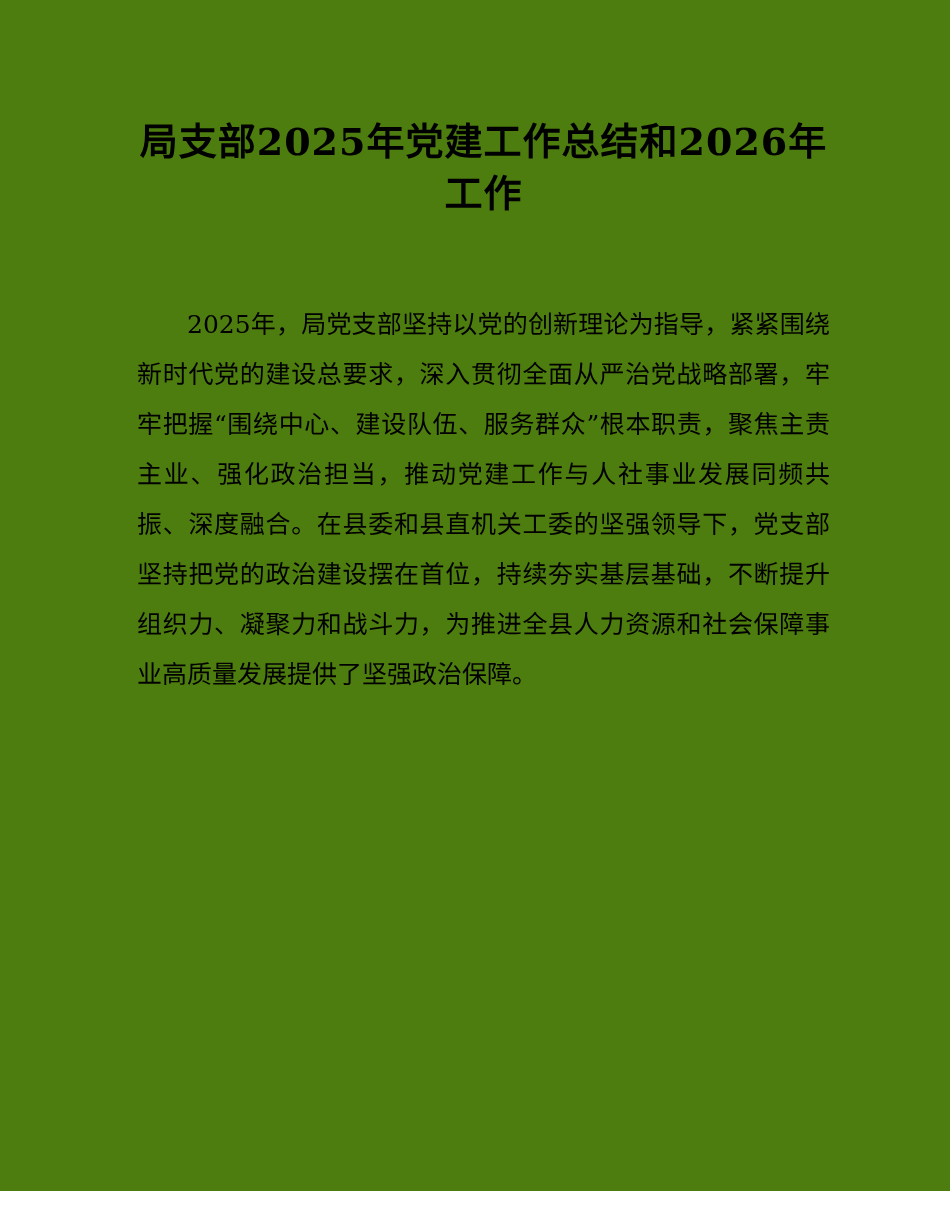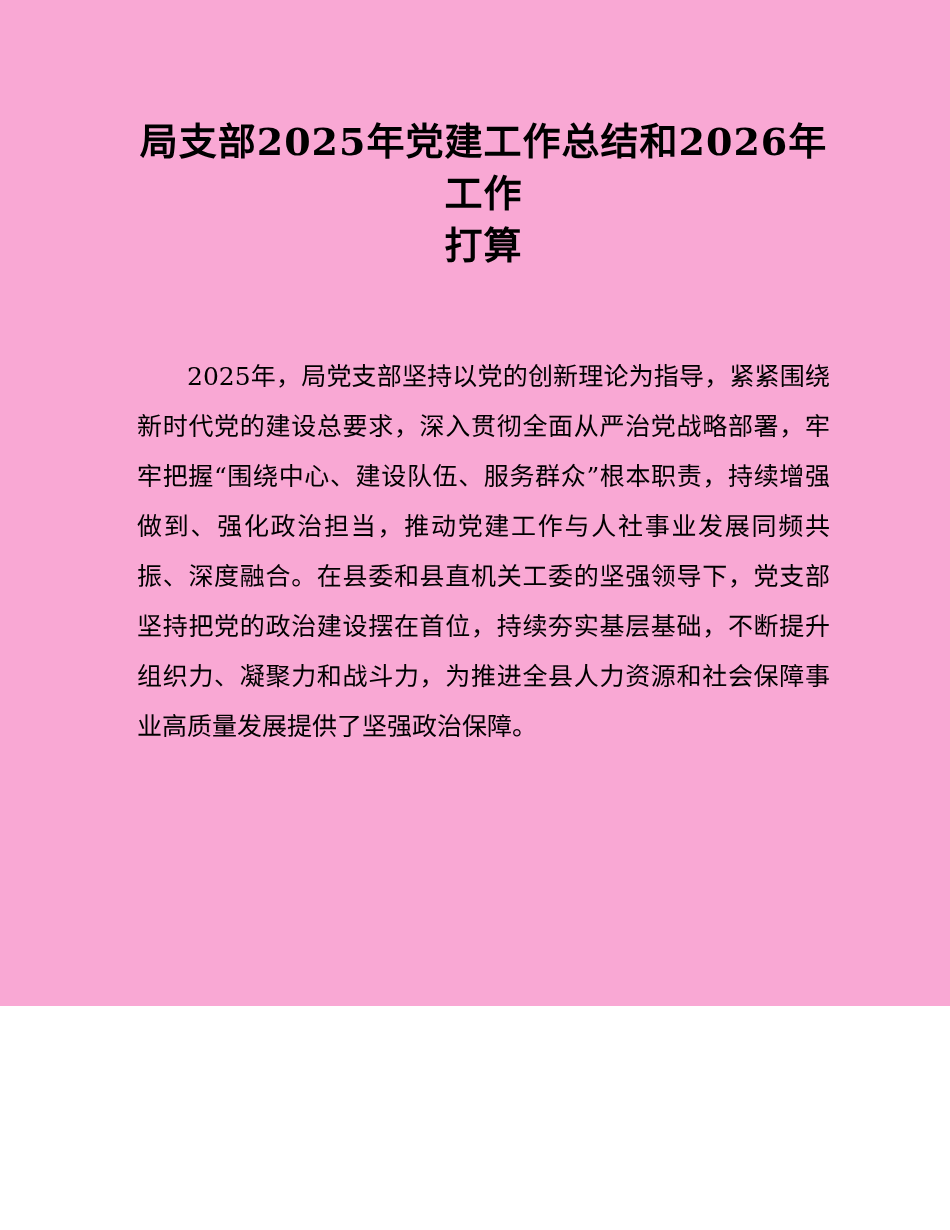--- a/index.html
+++ b/index.html
@@ -9,23 +9,23 @@
   }
   body {
     width: 950px;
     height: 1230px;
     overflow: hidden;
     color: #000000;
   }
   .page {
     box-sizing: border-box;
     width: 950px;
-    height: 1006px;
+    height: 1191px;
     padding: 116px 120px 0 137px;
-    background: #f9a8d4;
+    background: #4d7c0f;
   }
   .doc-title {
     margin: 0 0 80px 0;
     font-family: "DejaVu Serif", "Liberation Serif", serif;
     font-weight: 700;
     font-size: 38px;
     line-height: 52px;
     text-align: center;
     color: #000000;
     letter-spacing: 1px;
@@ -53,20 +53,19 @@
     font-family: "Liberation Sans", "DejaVu Sans", sans-serif;
     font-weight: 700;
   }
 </style>
 </head>
 <body>
 
 <div class="page">
   <h1 class="doc-title">
     <div>局支部2025年党建工作总结和2026年工作</div>
-    <div>打算</div>
   </h1>
 
   <div class="doc-body">
 
-  <p class="para"><span class="run">2025年，局党支部坚持以党的创新理论为指导，紧紧围绕新时代党的建设总要求，深入贯彻全面从严治党战略部署，牢牢把握“围绕中心、建设队伍、服务群众”根本职责，持续增强做到、强化政治担当，推动党建工作与人社事业发展同频共振、深度融合。在县委和县直机关工委的坚强领导下，党支部坚持把党的政治建设摆在首位，持续夯实基层基础，不断提升组织力、凝聚力和战斗力，为推进全县人力资源和社会保障事业高质量发展提供了坚强政治保障。</span></p>
+  <p class="para"><span class="run">2025年，局党支部坚持以党的创新理论为指导，紧紧围绕新时代党的建设总要求，深入贯彻全面从严治党战略部署，牢牢把握“围绕中心、建设队伍、服务群众”根本职责，聚焦主责主业、强化政治担当，推动党建工作与人社事业发展同频共振、深度融合。在县委和县直机关工委的坚强领导下，党支部坚持把党的政治建设摆在首位，持续夯实基层基础，不断提升组织力、凝聚力和战斗力，为推进全县人力资源和社会保障事业高质量发展提供了坚强政治保障。</span></p>
     </div>
 </div>
 
 </body></html>

